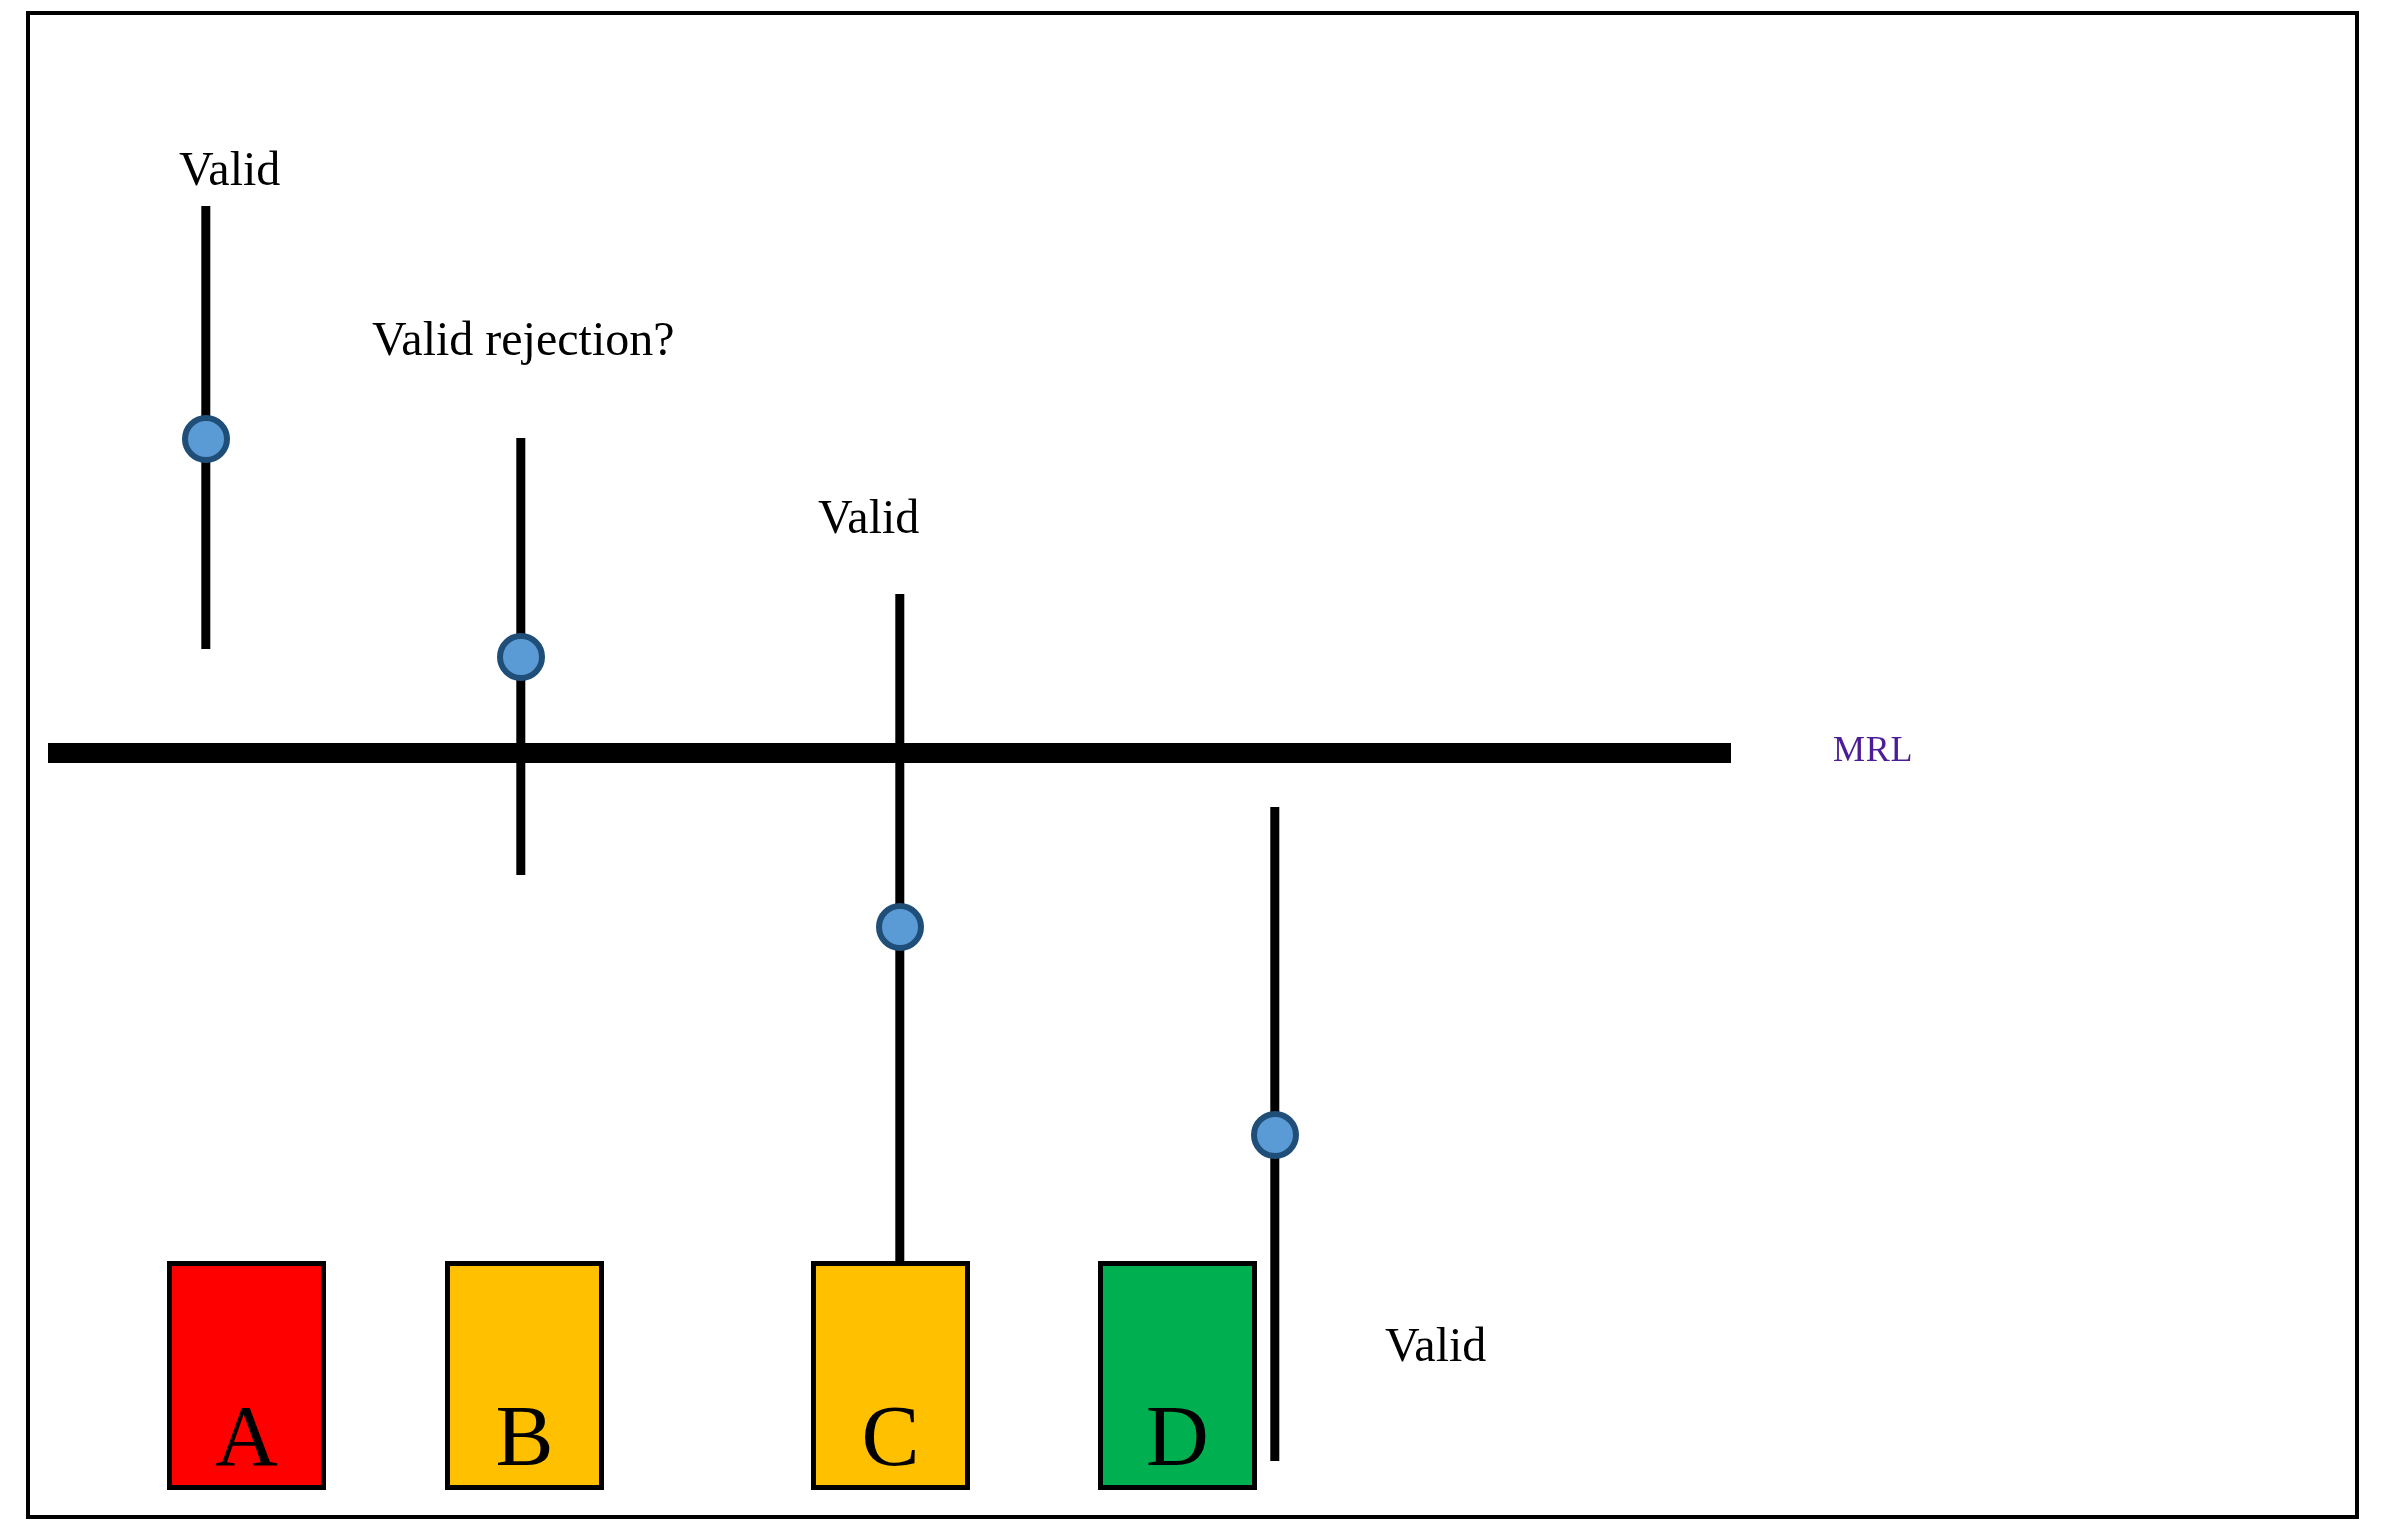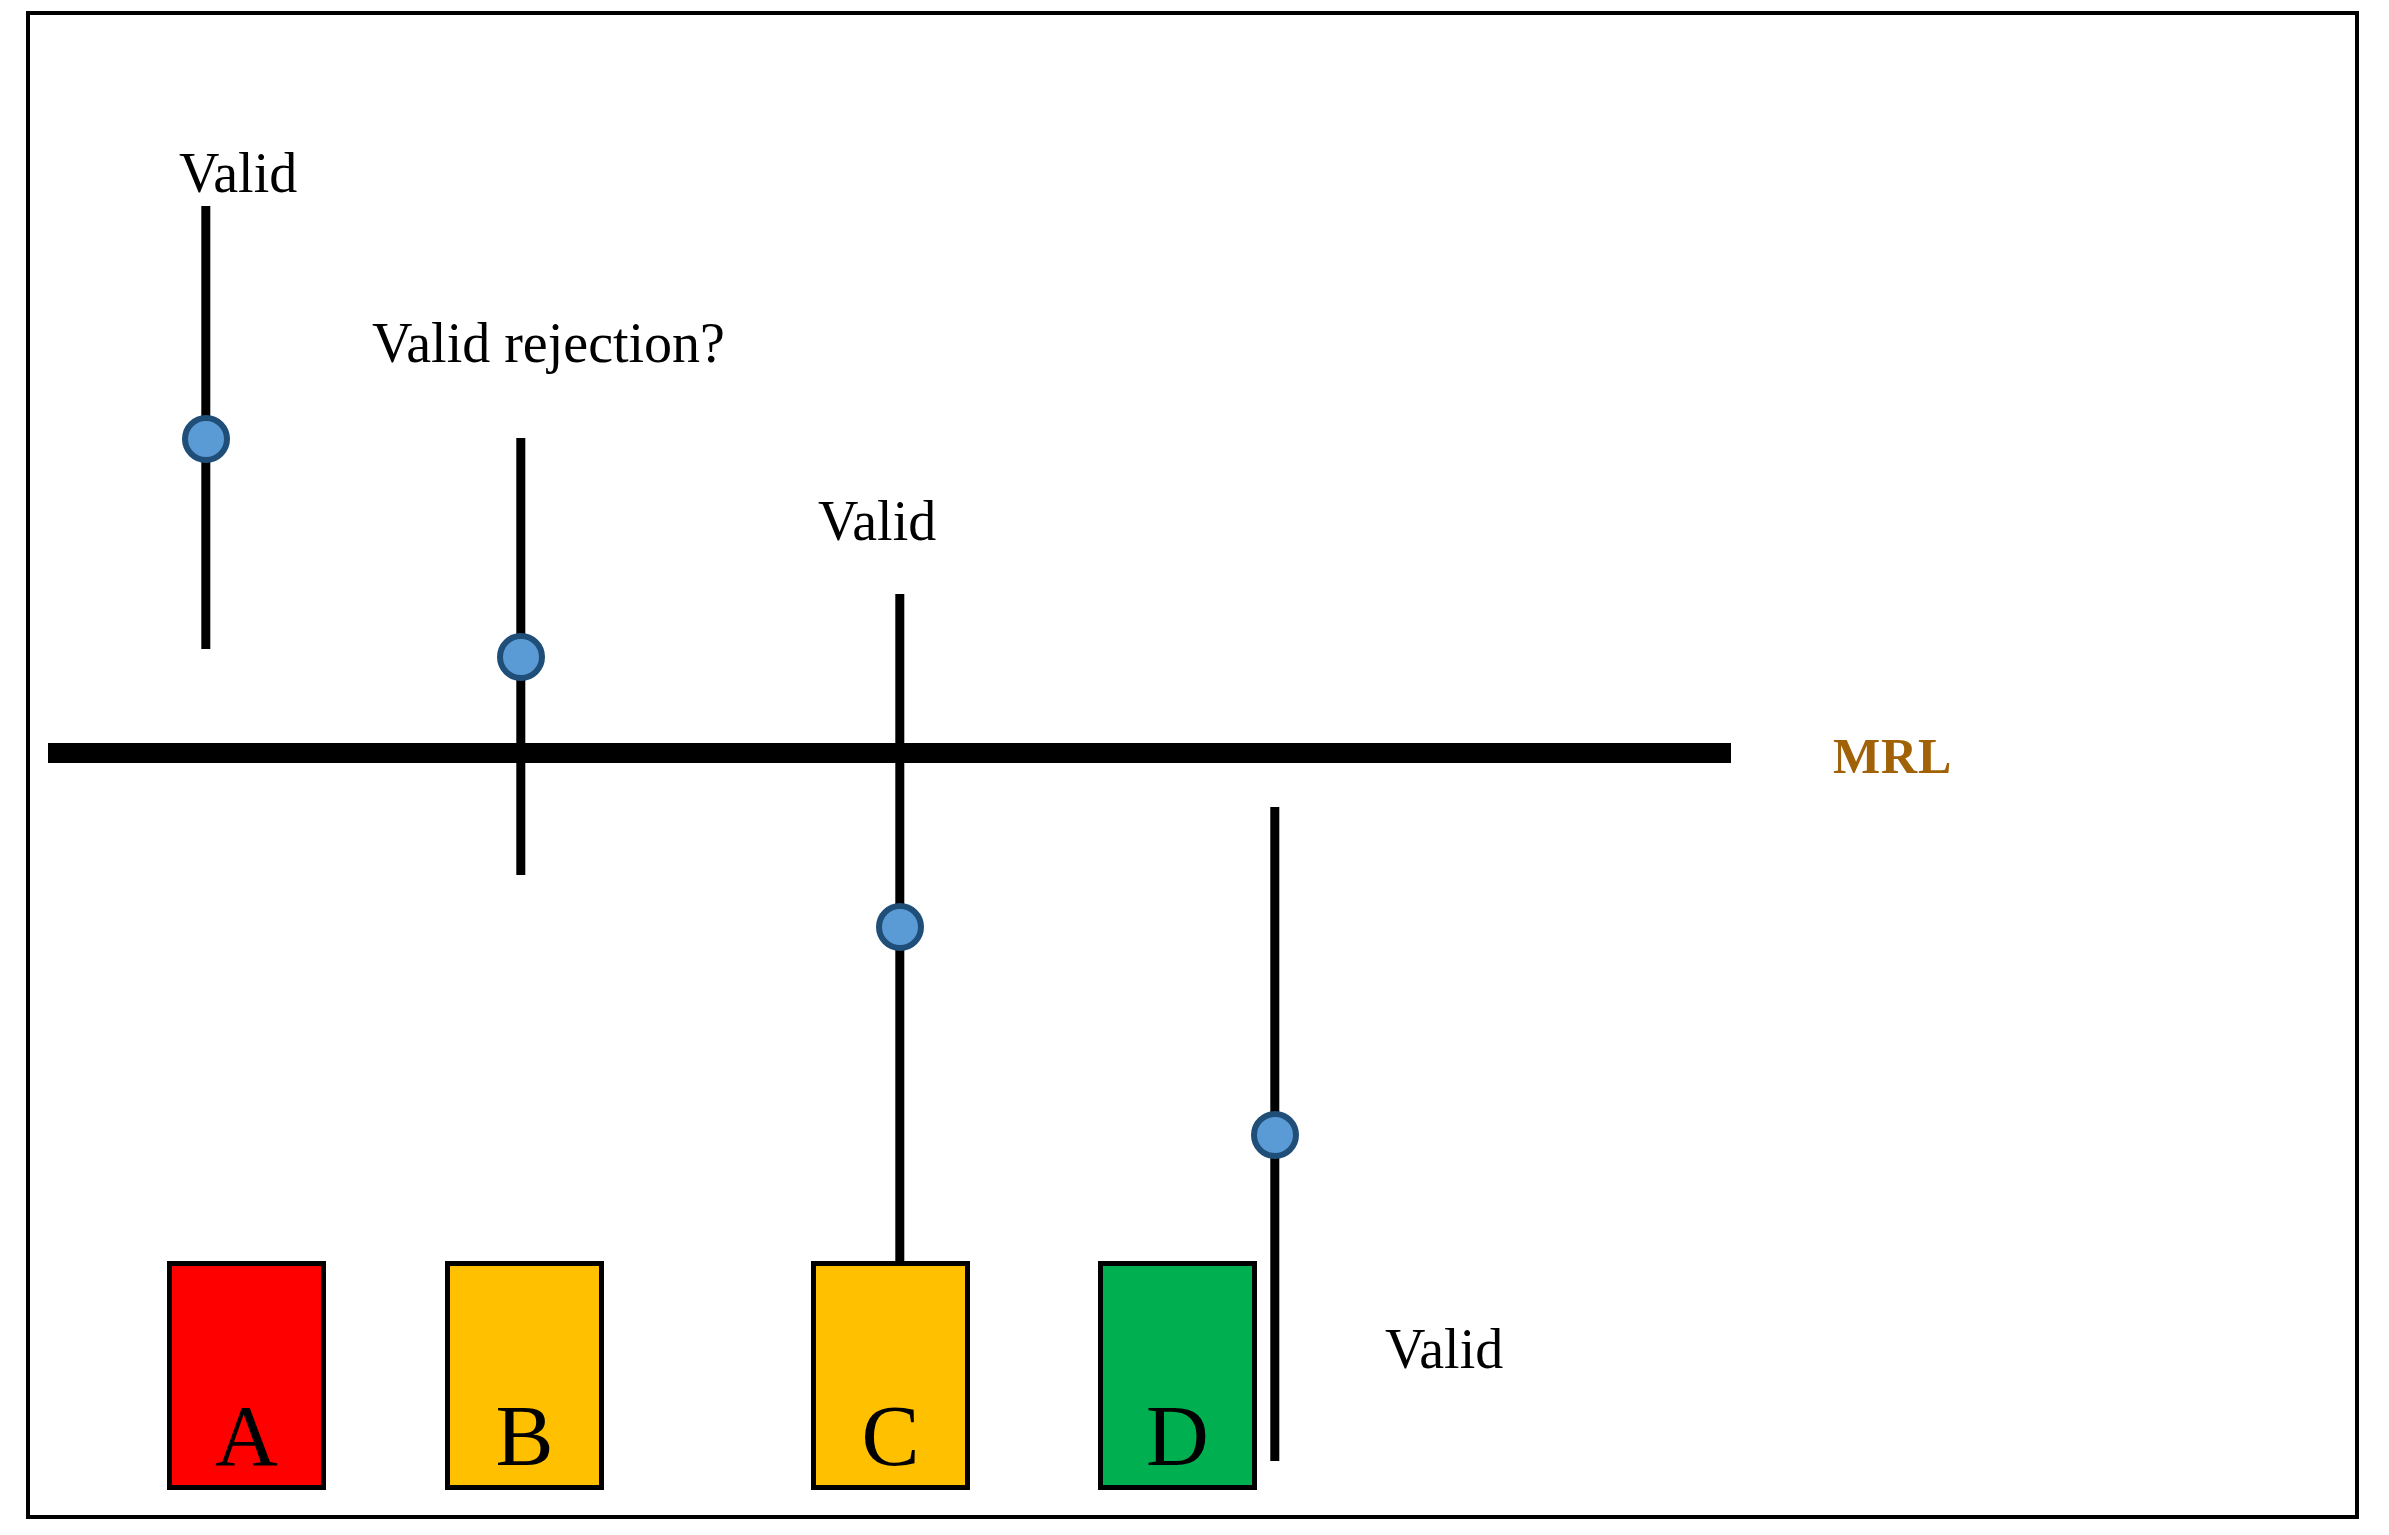--- a/index.html
+++ b/index.html
@@ -38,23 +38,23 @@
     left: 48px;
     top: 743px;
     width: 1683px;
     height: 20px;
     background: #000000;
   }
   .mrl-label {
     position: absolute;
     left: 1833px;
     top: 731px;
-    font-size: 50px;
-    font-weight: bold;
-    color: #a16207;
+    font-size: 36px;
+    font-weight: normal;
+    color: #4c1d95;
     letter-spacing: 0.8px;
     white-space: nowrap;
     line-height: 1;
   }
 
   
   .series-line {
     position: absolute;
     width: 9.3px;
     background: #000000;
@@ -69,21 +69,21 @@
     border-radius: 50%;
     background: #5B9BD5;
     border: 6.2px solid #1F4E79;
     box-sizing: border-box;
     transform: translate(-50%, -50%);
   }
 
   
   .series-label {
     position: absolute;
-    font-size: 56px;
+    font-size: 48px;
     color: #000000;
     white-space: nowrap;
     line-height: 1;
   }
 
   
   .cat-box {
     position: absolute;
     border: 5.4px solid #000000;
     box-sizing: border-box;

